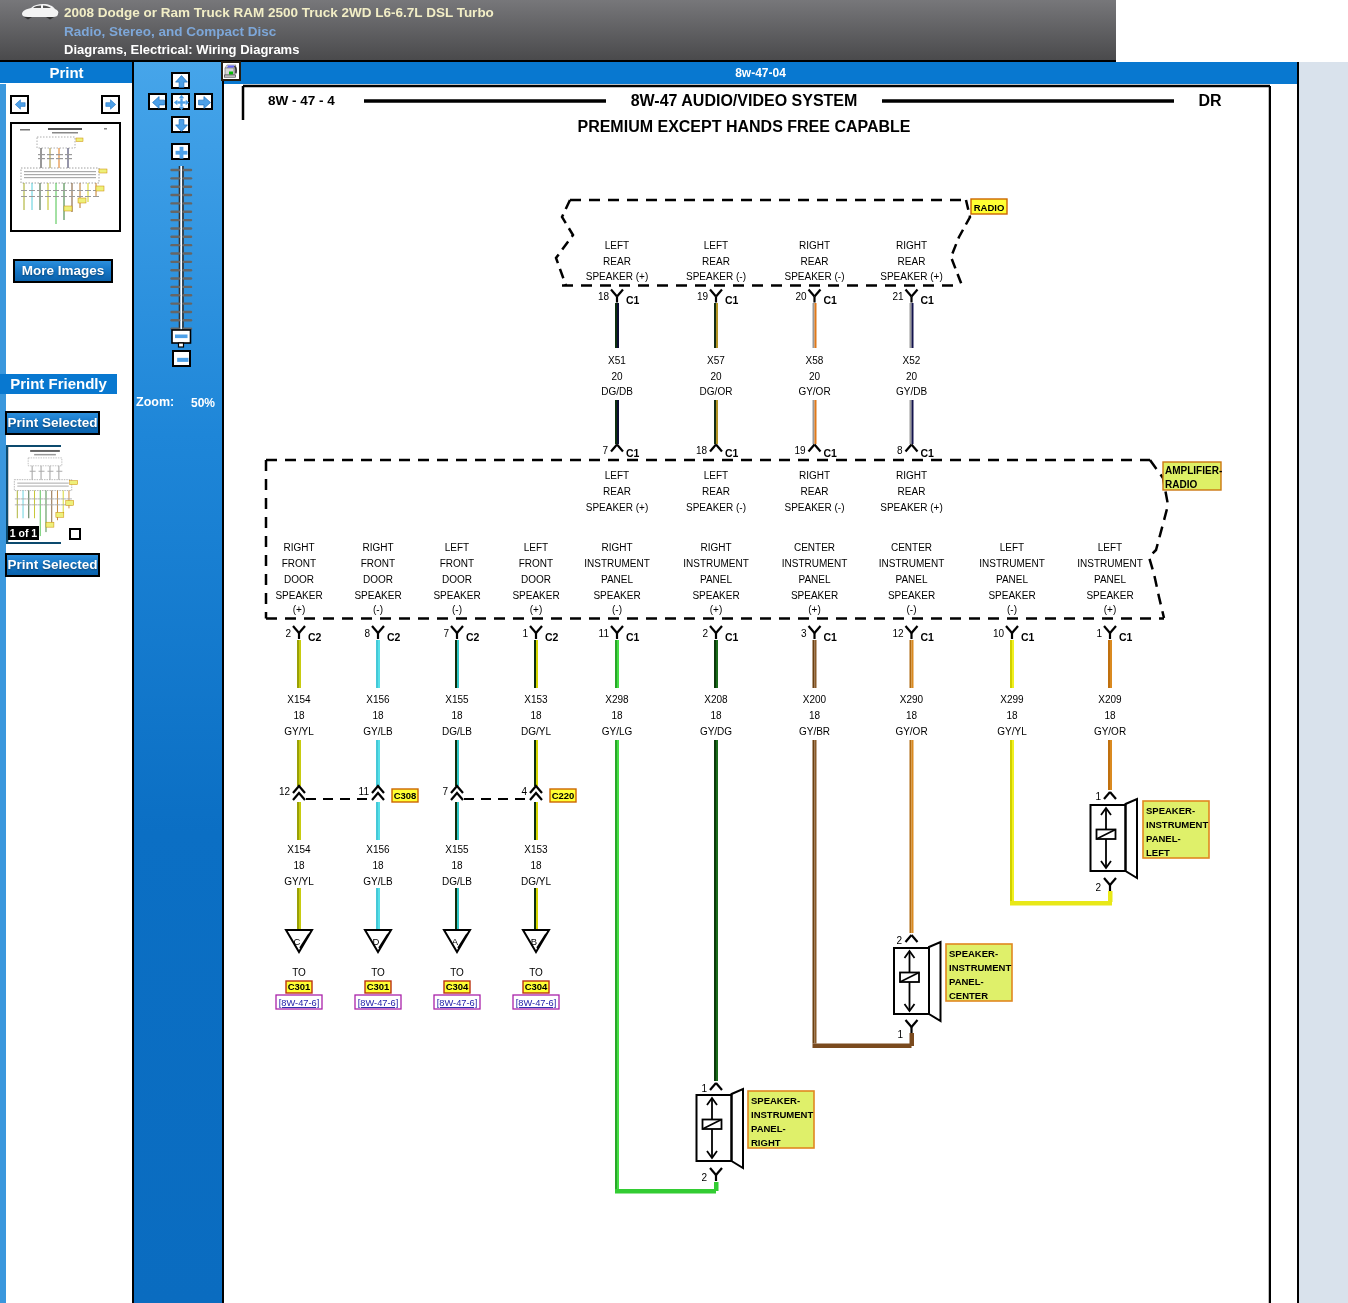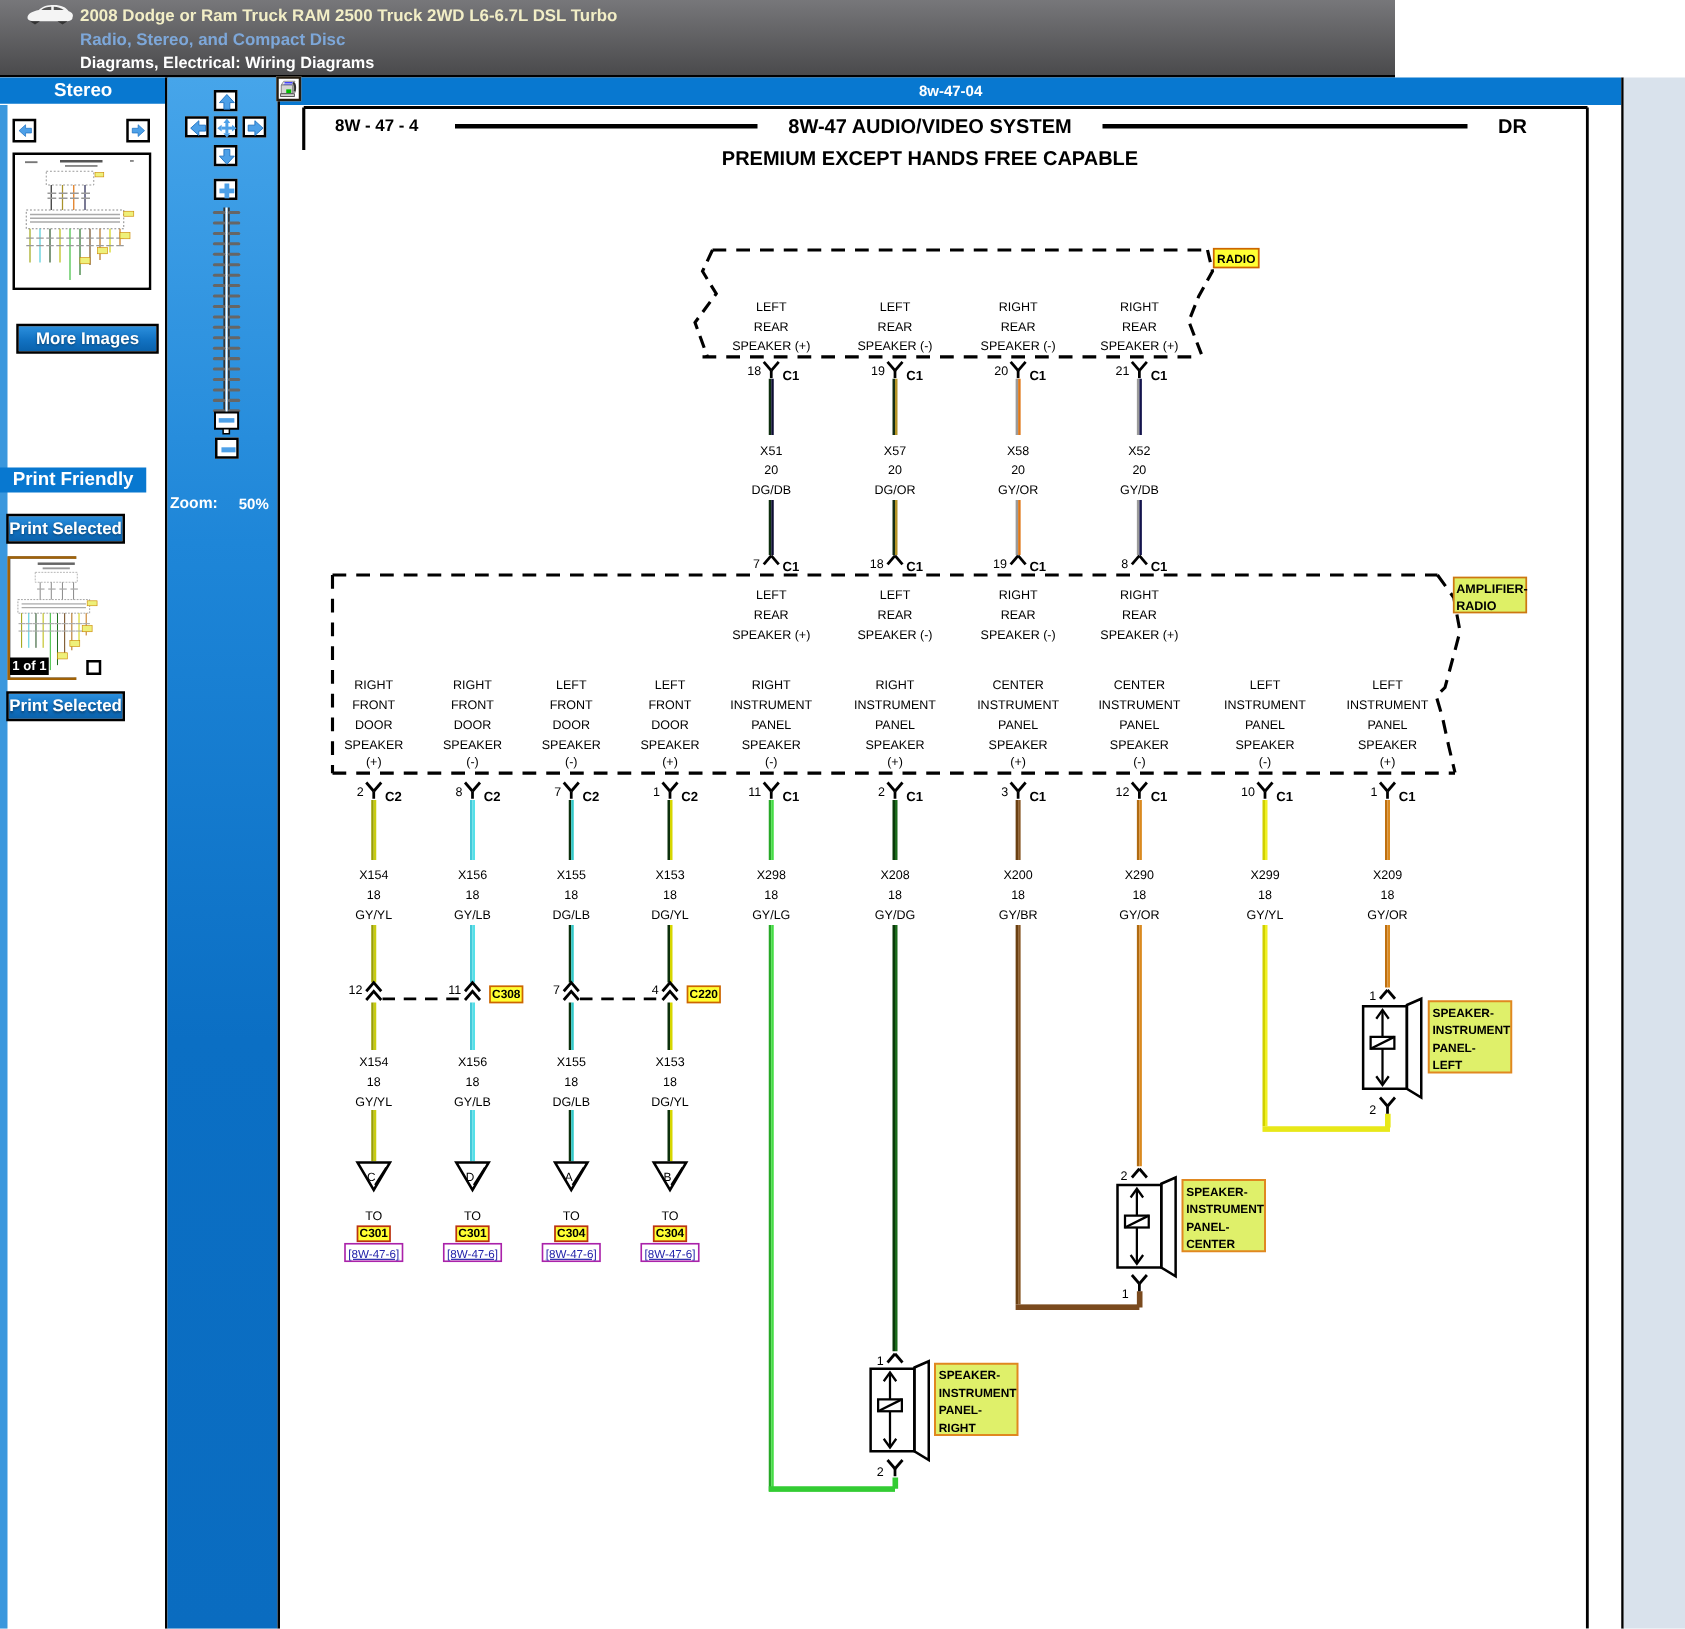--- a/index.html
+++ b/index.html
@@ -35,21 +35,21 @@
         <path d="M26 15 L34 15 L30 17.5 Z" fill="#333"></path>
     </svg>
     <div class="t1">2008 Dodge or Ram Truck RAM 2500 Truck 2WD L6-6.7L DSL Turbo</div>
     <div class="t2">Radio, Stereo, and Compact Disc</div>
     <div class="t3">Diagrams, Electrical: Wiring Diagrams</div>
     <a id="help">Help</a>
   </div>
 
   <div id="side" class="abs"></div>
   <div id="sidestrip" class="abs"></div>
-  <div id="imagesbar" class="abs bluebar">Stereo</div>
+  <div id="imagesbar" class="abs bluebar">Print</div>
 
   <div class="abs navbtn" style="left:10px;top:95px"><svg width="15" height="15" viewBox="0 0 16 16">
         <path d="M3.5 8 L9 3 L9 6 L14 6 L14 10 L9 10 L9 13 Z" fill="#4da0e8" stroke="#1b6fc0" stroke-width="0.6"></path>
       </svg></div>
   <div class="abs navbtn" style="left:101px;top:95px"><svg width="15" height="15" viewBox="0 0 16 16">
         <path d="M13.5 8 L8 3 L8 6 L3 6 L3 10 L8 10 L8 13 Z" fill="#4da0e8" stroke="#1b6fc0" stroke-width="0.6"></path>
       </svg></div>
 
   <div class="abs" style="left:10px;top:122px;width:111px;height:110px;border:2px solid #000;background:#fff">
     <svg width="107" height="106" viewBox="0 0 107 106">
@@ -106,26 +106,26 @@
         <rect x="73" y="72" width="6" height="1" fill="#999"></rect>
         <line x1="84" y1="59" x2="84" y2="72" stroke="#c0700e" stroke-width="0.9"></line>
         <rect x="81" y="66" width="6" height="1" fill="#999"></rect>
         <rect x="81" y="72" width="6" height="1" fill="#999"></rect>
         <rect x="52" y="82" width="8" height="5" fill="#eef07a" stroke="#cc8800" stroke-width="0.5"></rect>
         <rect x="66" y="74" width="8" height="5" fill="#eef07a" stroke="#cc8800" stroke-width="0.5"></rect>
         <rect x="84" y="62" width="8" height="5" fill="#eef07a" stroke="#cc8800" stroke-width="0.5"></rect>
       </svg>
   </div>
 
-  <div class="abs bbtn" style="left:13px;top:259px;width:114px;height:24px;font-size:13.5px;line-height:20px">More Images</div>
+  <div class="abs bbtn" style="left:13px;top:259px;width:100px;height:24px;font-size:13.5px;line-height:20px">More Images</div>
 
   <div id="pfbar" class="abs bluebar">Print Friendly</div>
   <div class="abs bbtn" style="left:5px;top:411px;width:95px;height:24px;font-size:13.5px;line-height:20px">Print Selected</div>
 
-  <div class="abs" style="left:6px;top:445px;width:55px;height:99px;border:2px solid #a16207;background:#737373">
+  <div class="abs" style="left:6px;top:445px;width:55px;height:99px;border:2px solid #0c4a6e;background:#737373">
     <svg width="75" height="95" viewBox="0 0 75 96">
         <rect x="0" y="0" width="75" height="96" fill="#fff"></rect>
         <rect x="22" y="3" width="30" height="2" fill="#666"></rect>
         <rect x="26" y="7" width="22" height="1.5" fill="#999"></rect>
         <rect x="20" y="11" width="34" height="8" fill="none" stroke="#aaa" stroke-width="0.7" stroke-dasharray="1.5 1"></rect>
         <line x1="24" y1="19" x2="24" y2="33" stroke="#888" stroke-width="0.8"></line>
         <rect x="21.5" y="24" width="6" height="1" fill="#aaa"></rect>
         <line x1="33" y1="19" x2="33" y2="33" stroke="#888" stroke-width="0.8"></line>
         <rect x="30.5" y="24" width="6" height="1" fill="#aaa"></rect>
         <line x1="42" y1="19" x2="42" y2="33" stroke="#888" stroke-width="0.8"></line>

